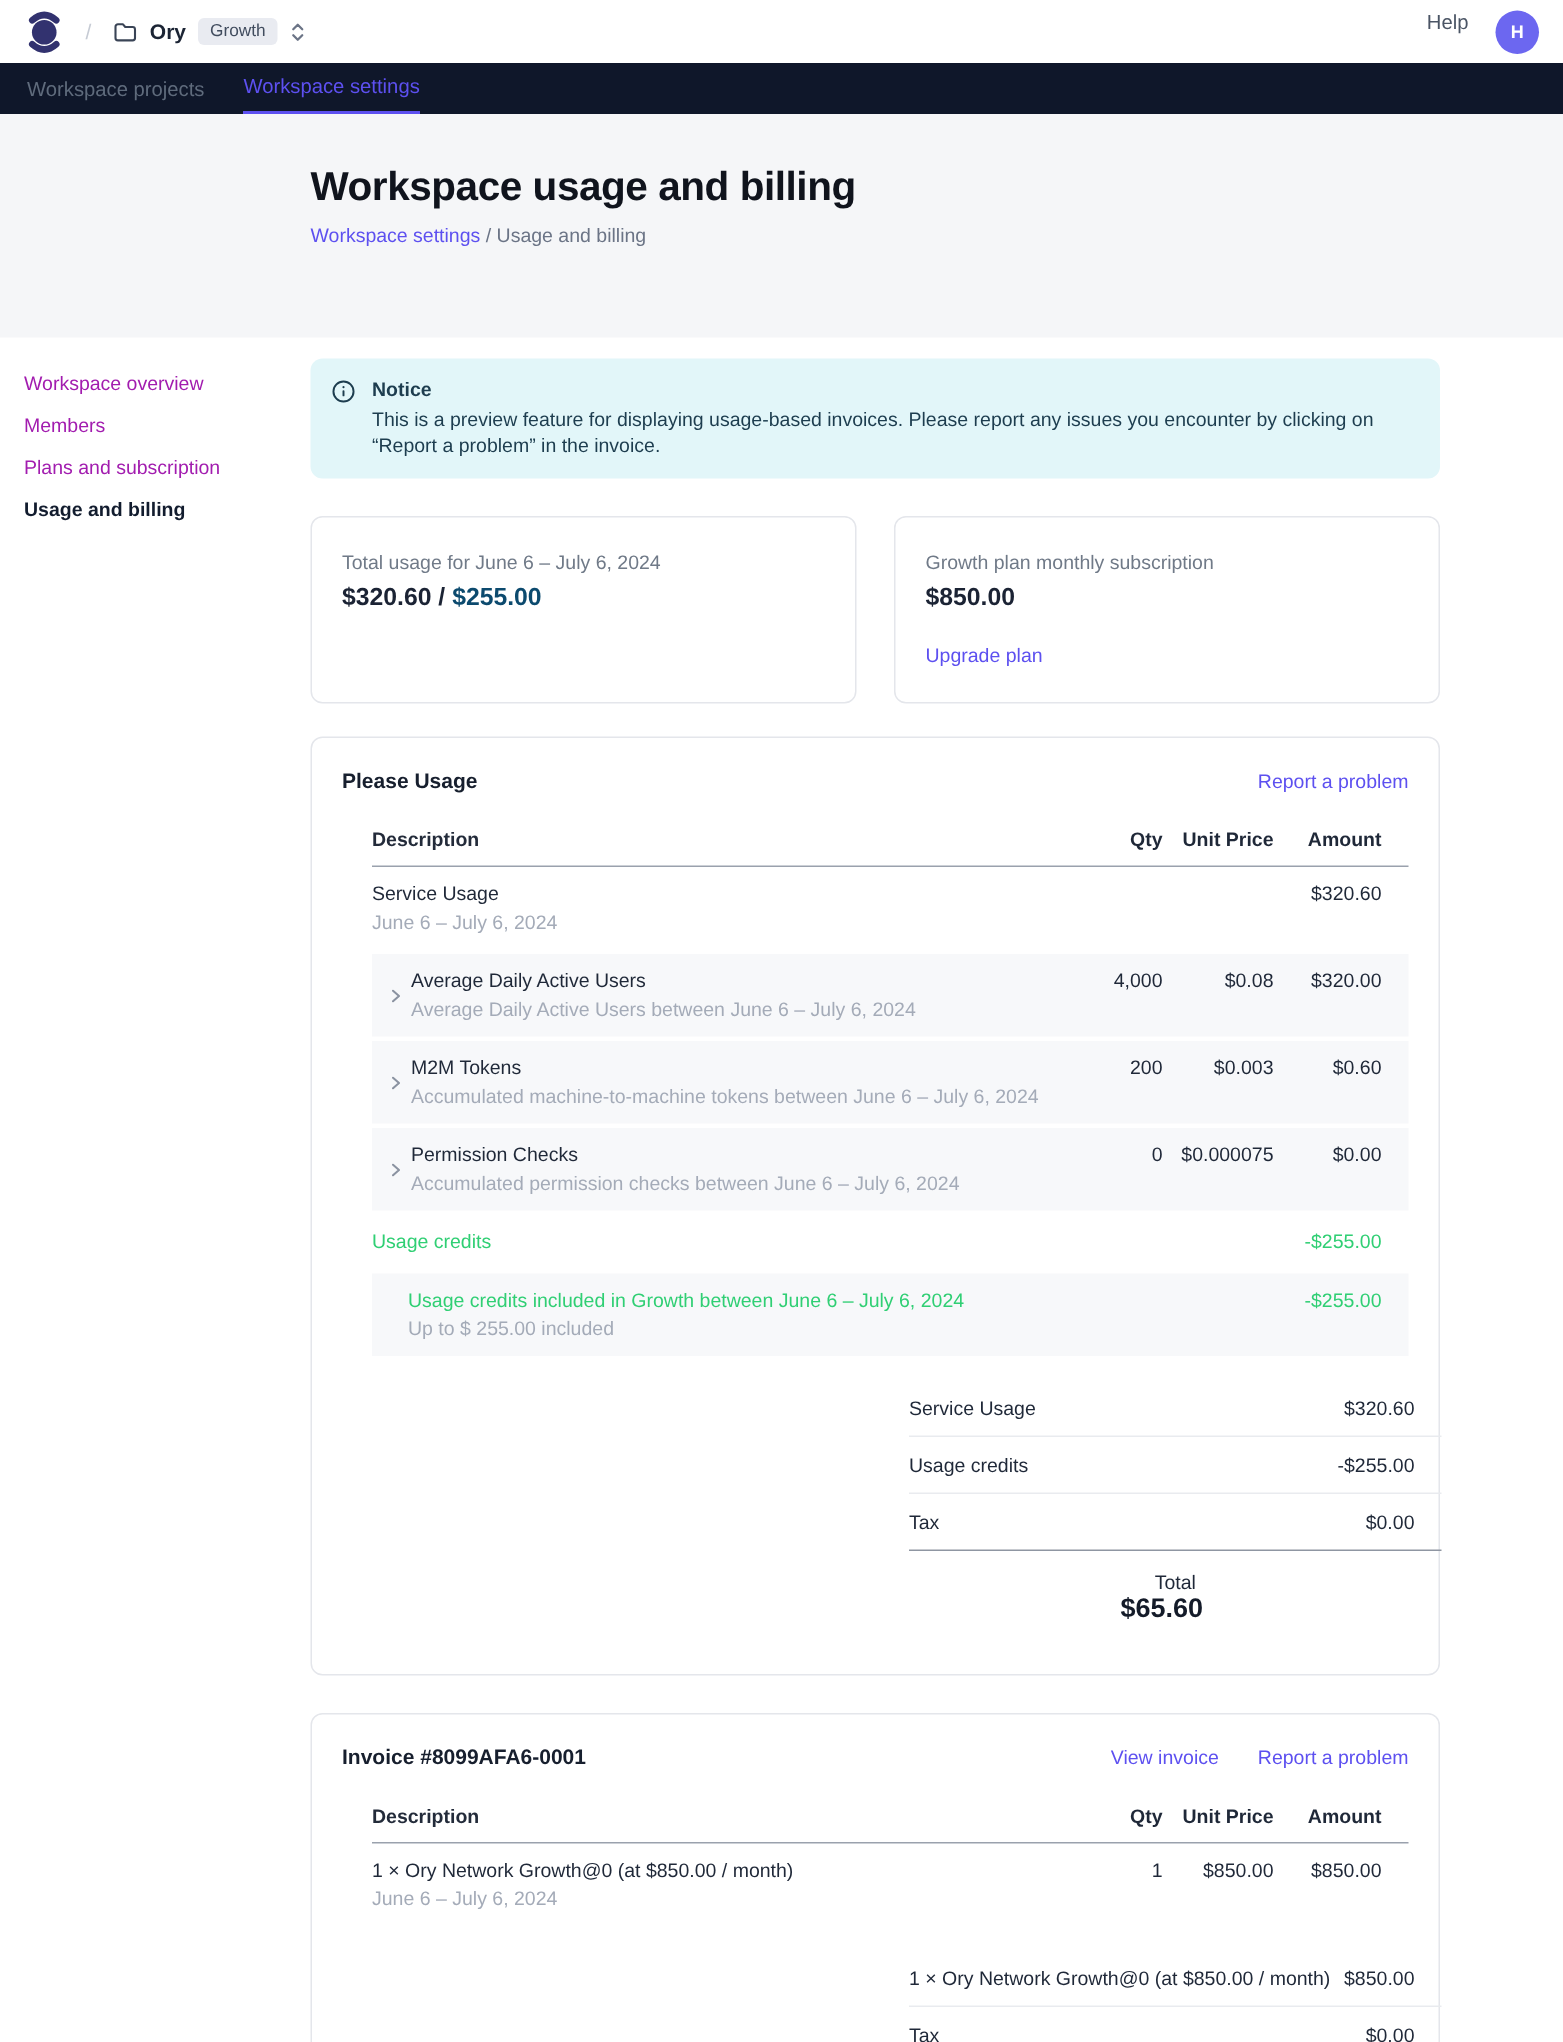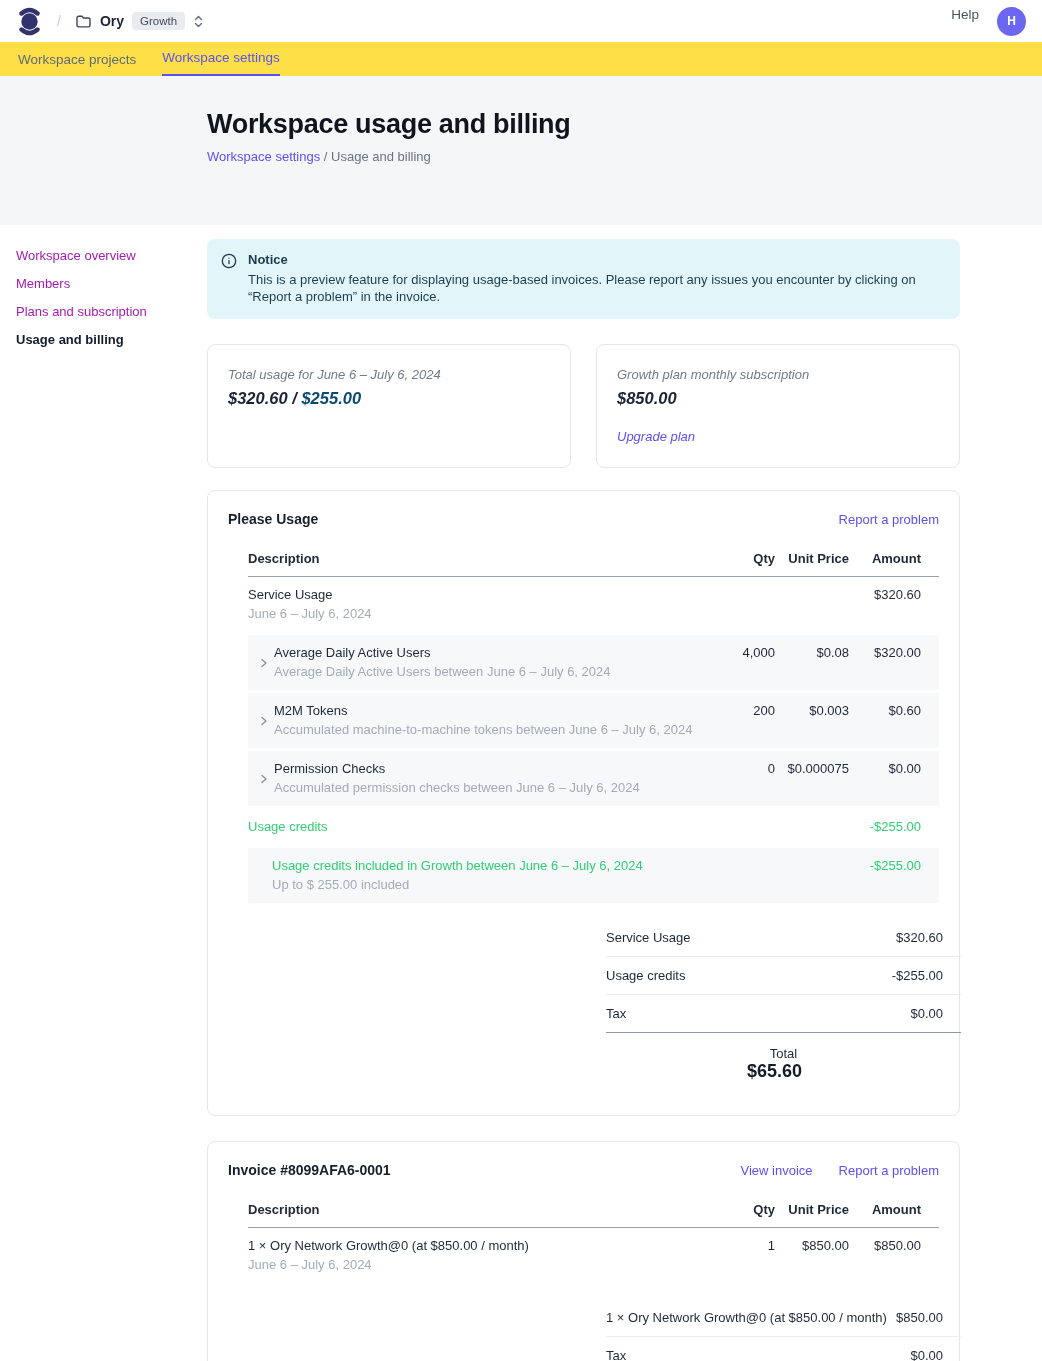--- a/index.html
+++ b/index.html
@@ -13,21 +13,21 @@
   .logo { display:flex; align-items:center; }
   .tb-slash { color:#c6cbd4; font-size:14px; margin:0 4px; }
   .ws-switcher { display:flex; align-items:center; gap:8px; cursor:pointer; }
   .ws-name { font-size:14px; font-weight:600; color:#1b2434; }
   .plan-badge { background:#e9ebf1; color:#414c5e; font-size:11.5px; padding:3px 8px; border-radius:4px; font-weight:500; }
   .tb-right { display:flex; gap:18px; }
   .help-link { font-size:13.5px; color:#4b5565; }
   .avatar { width:29px; height:29px; border-radius:50%; background:#6C67F0; color:#fff; font-size:12px; font-weight:600; display:flex; align-items:center; justify-content:center; cursor:pointer; }
 
   
-  .tabbar { height:34px; display:flex; align-items:flex-end; gap:26px; padding:0 18px; background:#fde047; }
+  .tabbar { height:34px; display:flex; align-items:flex-end; gap:26px; padding:0 18px; background:#0f172a; }
   .tab { font-size:13.5px; color:#5f6b7c; padding-bottom:9px; cursor:pointer; }
   .tab.active { color:#5D50F0; font-weight:500; border-bottom:2px solid #5D50F0; }
 
   
   .hero { background:#f5f6f8; height:149px; padding:33px 0 0 207px; }
   .hero h1 { font-size:27px; font-weight:700; color:#10141d; letter-spacing:-0.3px; }
   .hero .crumbs { margin-top:9px; font-size:13px; color:#6b7486; }
   .hero .crumbs a { color:#5D50F0; font-weight:500; }
 
   
@@ -37,21 +37,21 @@
   .side-item.active { color:#121c2e; font-weight:700; }
   .main { width:753px; padding-bottom:16px; }
 
   
   .notice { margin-top:14px; background:#E2F6F9; border-radius:8px; padding:13px 16px 14px 14px; display:flex; gap:11px; color:#1d3d4f; }
   .notice .n-icon { padding-top:1px; }
   .notice .n-title { font-size:13px; font-weight:700; }
   .notice .n-body { font-size:13px; line-height:17px; margin-top:4px; max-width:690px; }
 
   
-  .cards { display:flex; gap:25px; margin-top:25px;font-style:italic; }
+  .cards { display:flex; gap:25px; margin-top:25px; }
   .card { flex:1; border:1px solid #e4e6eb; border-radius:8px; padding:22px 20px; min-height:110px; background:#fff; }
   .card .c-label { font-size:13px; color:#707a88; }
   .card .c-value { margin-top:7px; font-size:16.5px; font-weight:700; color:#1b2334; }
   .card .c-value .green { color:#0c4a6e; }
   .card .c-link { display:inline-block; margin-top:21px; font-size:13px; color:#5D50F0; font-weight:500; }
 
   
   .bigcard { border:1px solid #e4e6eb; border-radius:8px; background:#fff; padding:20px 20px 22px 20px; }
   .usage-card { margin-top:22px; }
   .invoice-card { margin-top:25px; }

